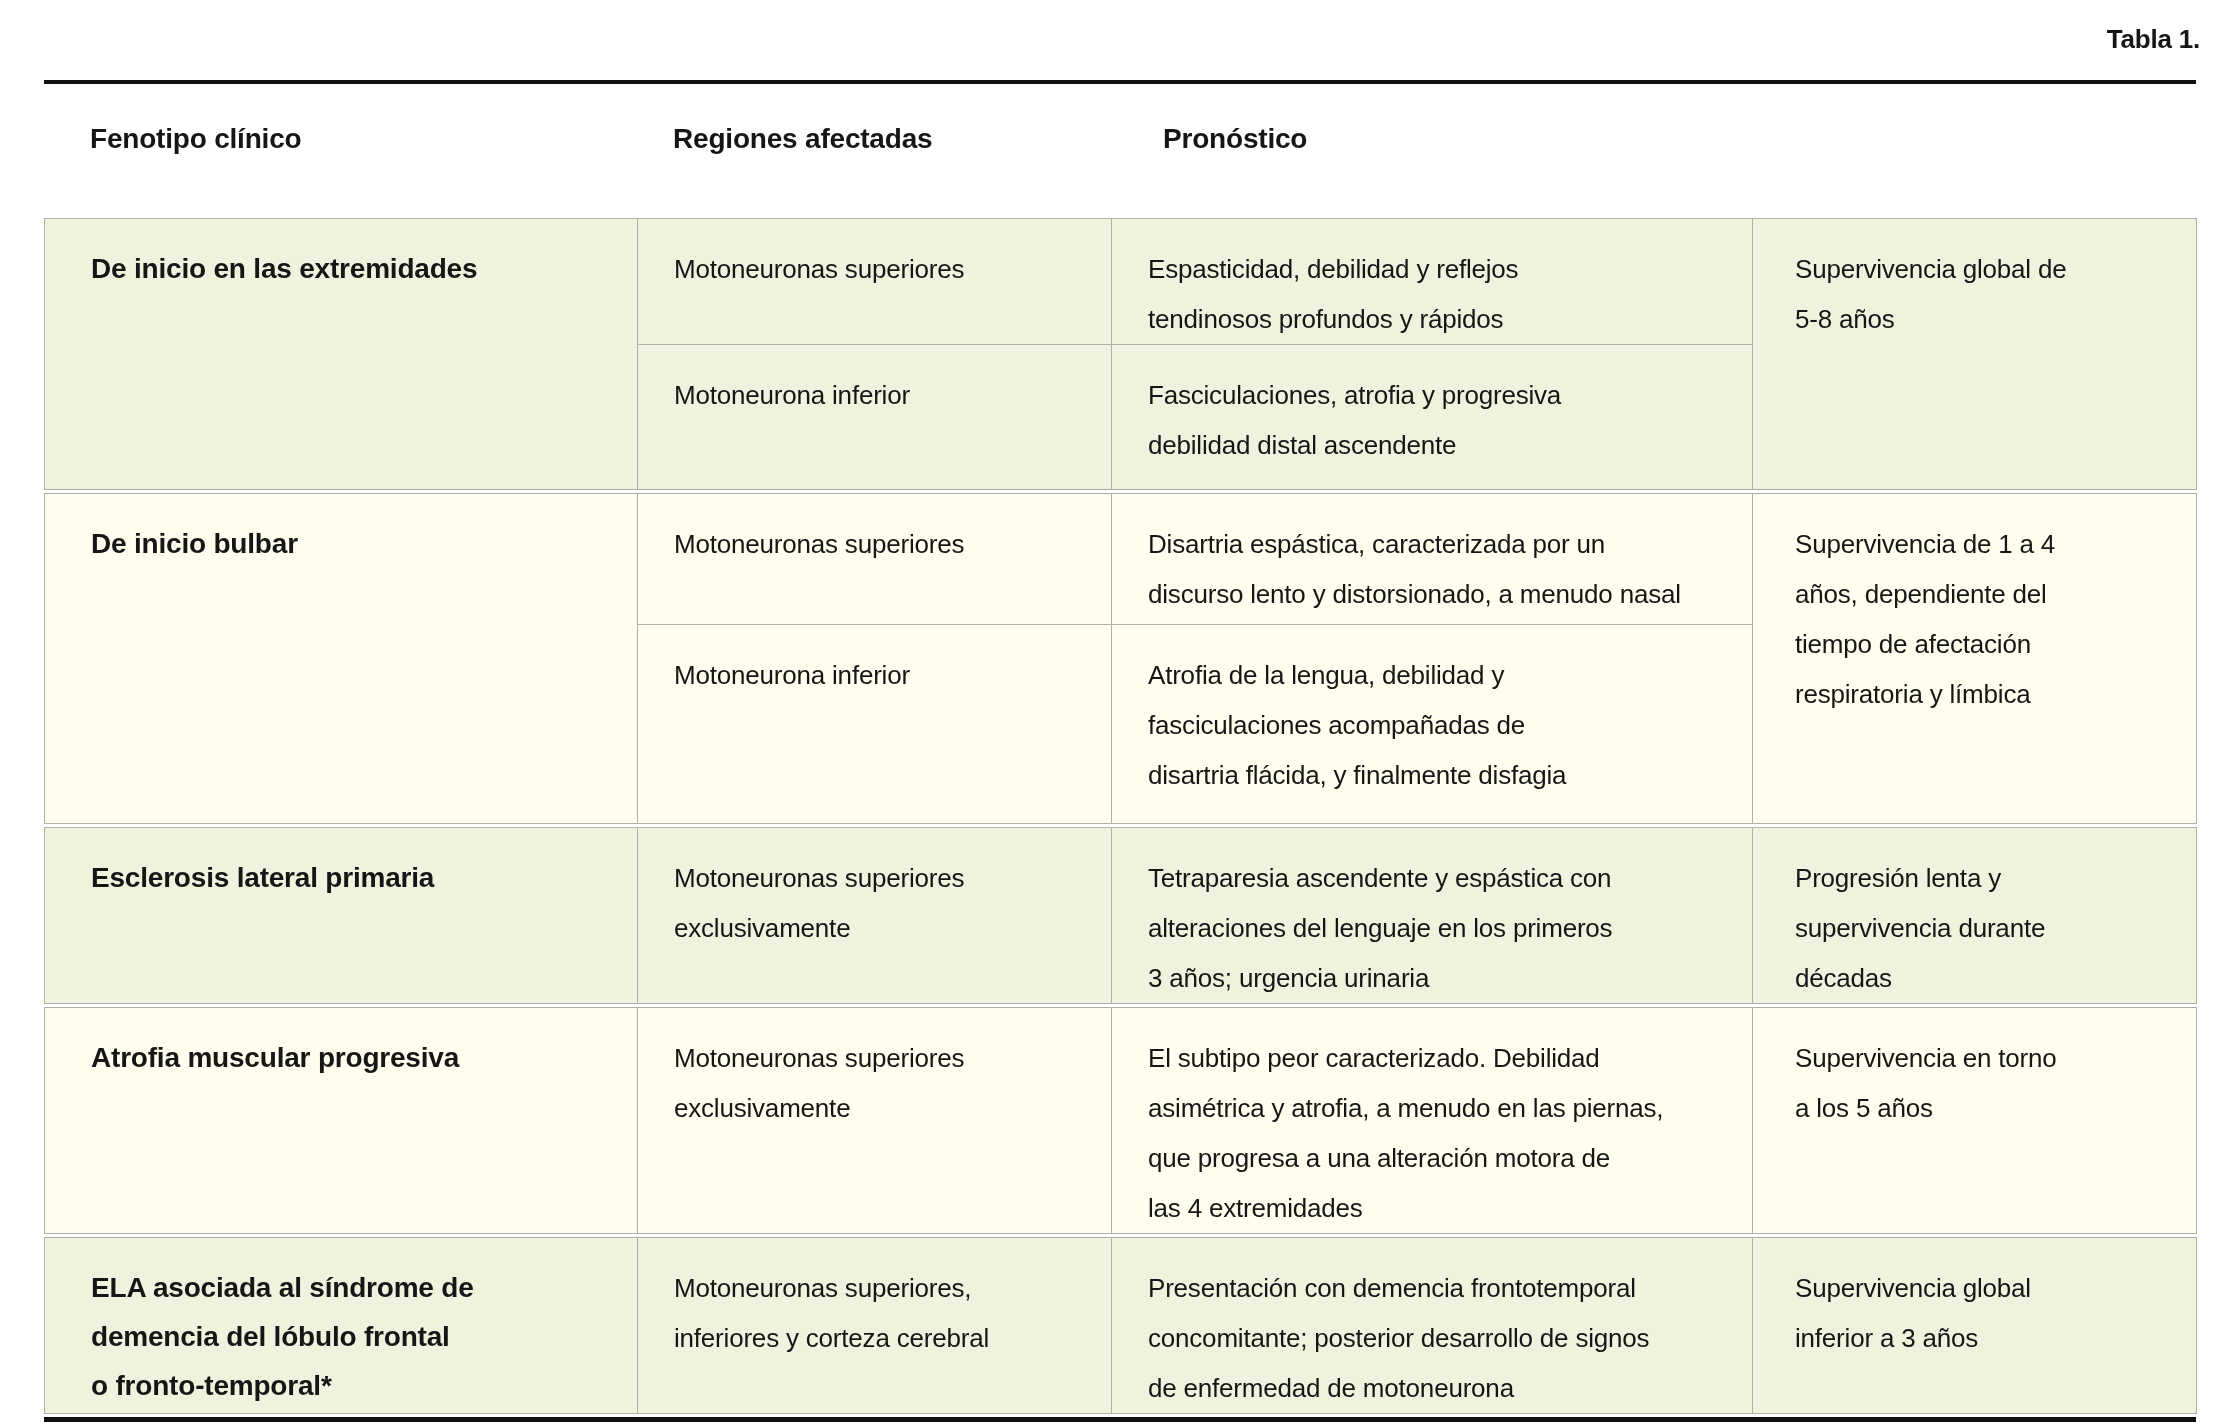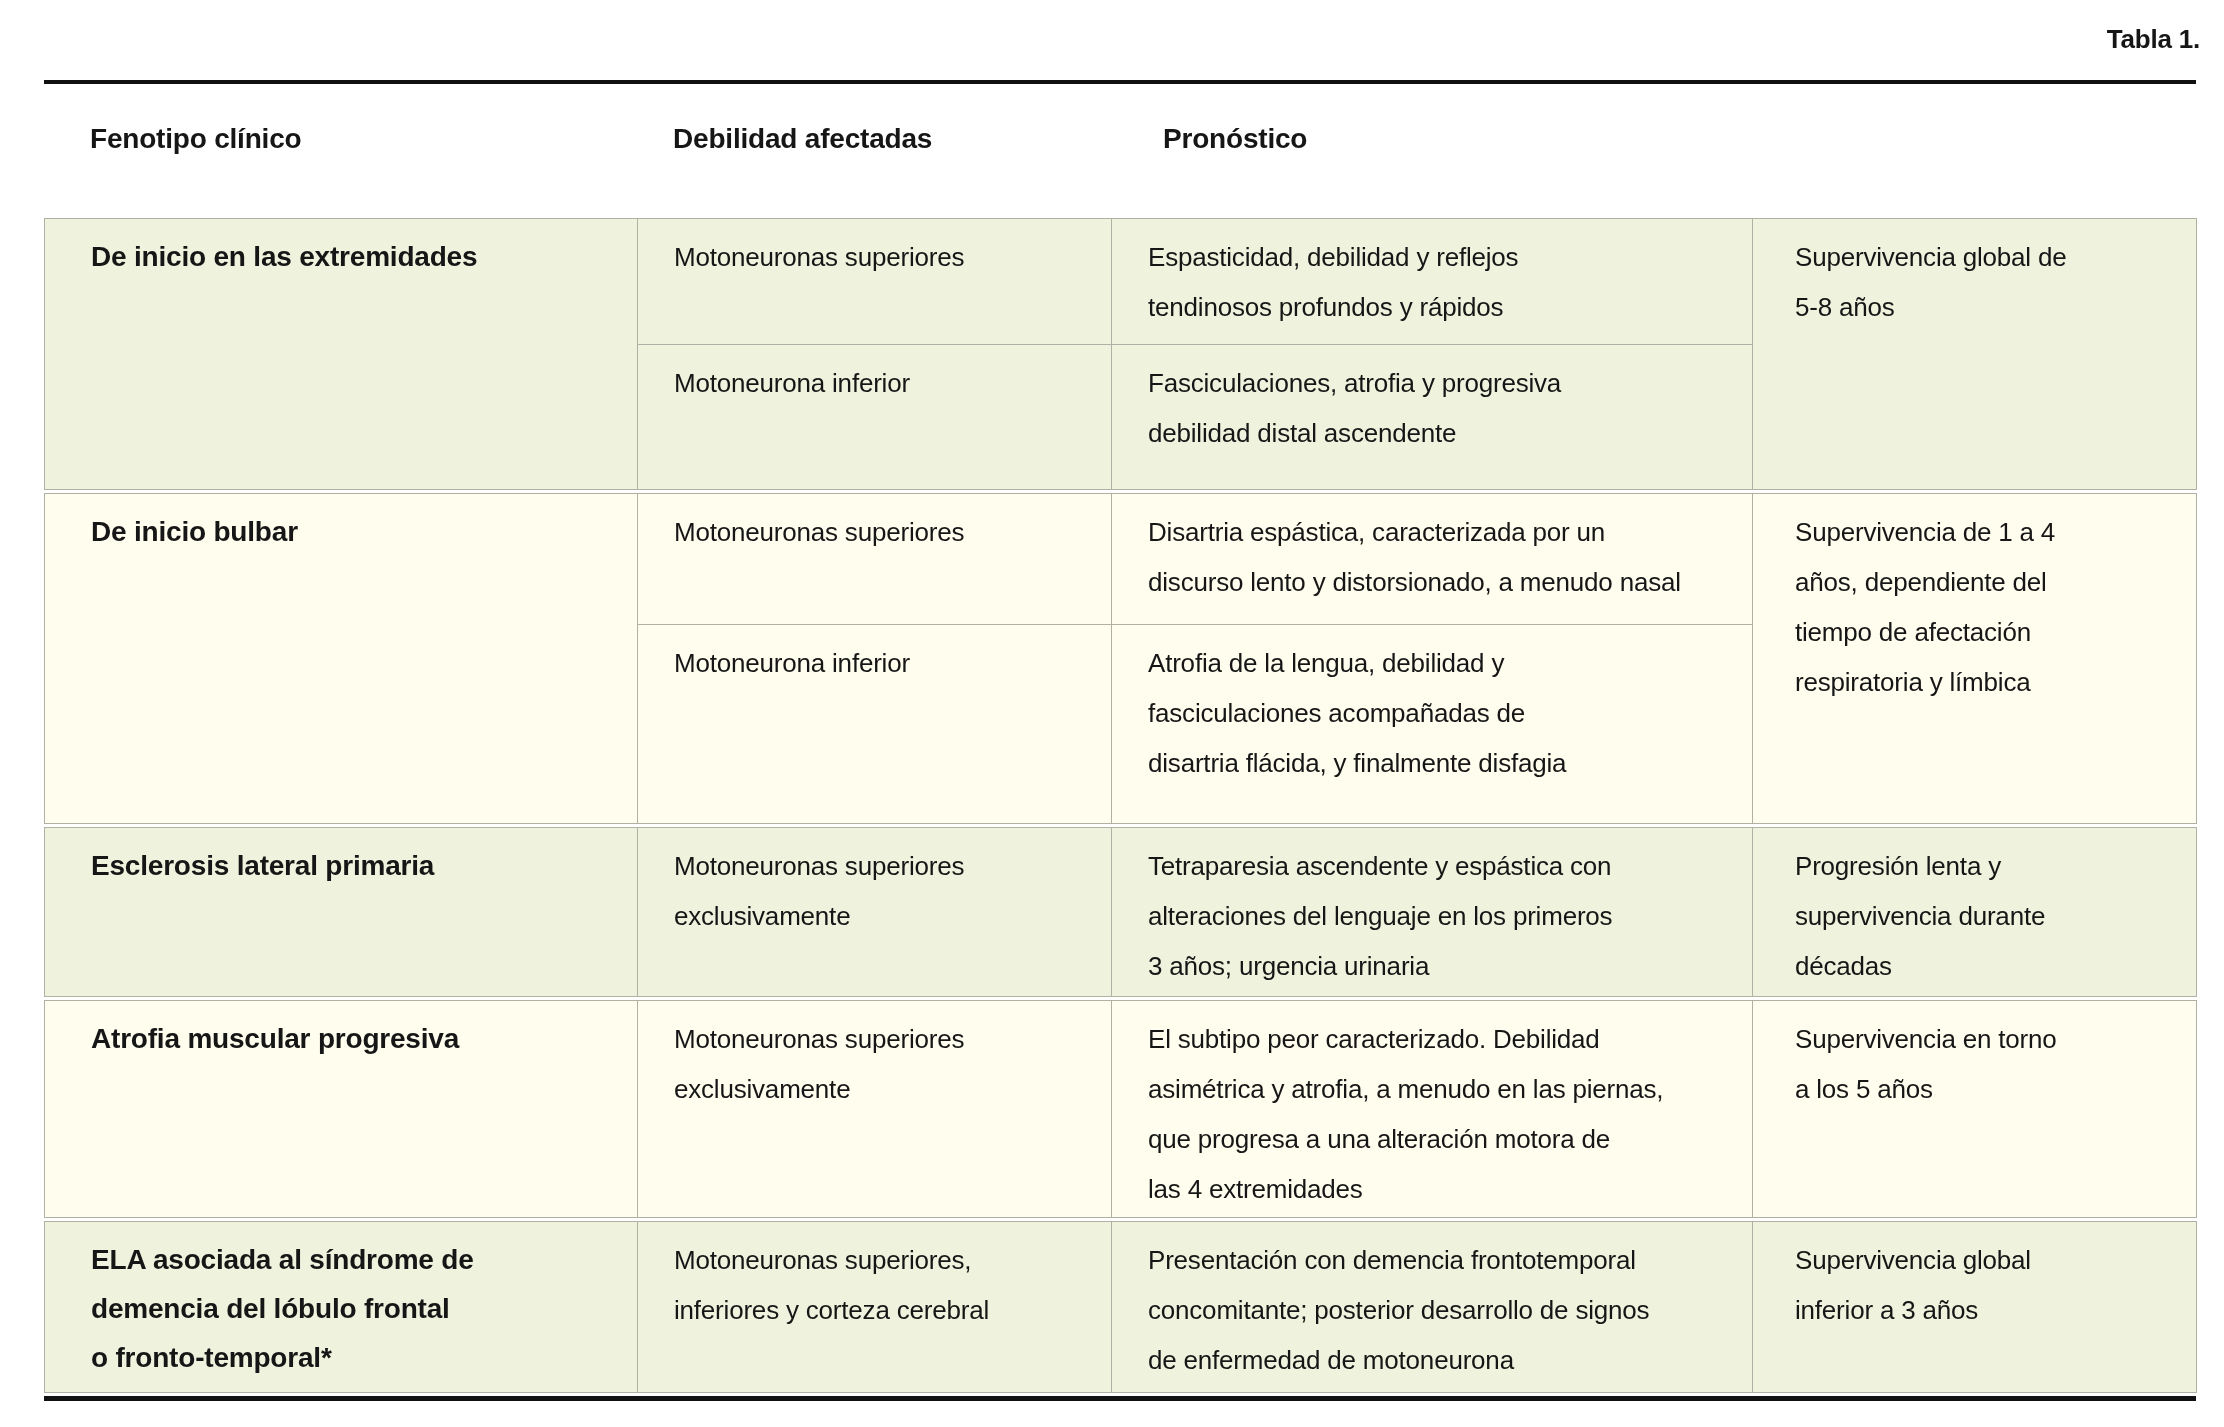--- a/index.html
+++ b/index.html
@@ -45,21 +45,21 @@
   table.band{
     border-collapse:collapse;table-layout:fixed;width:2152px;
     margin:0 0 3px 0;
   }
   col.c1{width:593px;} col.c2{width:474px;} col.c3{width:641px;} col.c4{width:444px;}
   .band td{
     border:1px solid var(--border);
     vertical-align:top;
     white-space:pre-line;
     font-size:26px;line-height:50px;
-    padding:13px 20px 0 36px;
+    padding:25px 20px 0 36px;
     letter-spacing:-0.2px;
     color:var(--text);
   }
   .band.green td{background:var(--row-green);}
   .band.cream td{background:var(--row-cream);}
   td.phen{
     font-weight:700;font-size:28px;line-height:49px;
     padding-left:46px;
   }
   td.pro{padding-left:42px;}
@@ -74,21 +74,21 @@
 <body>
 
 <div class="page">
 
   <div class="caption">Tabla 1.</div>
 
   <div class="top-rule"></div>
 
   <div class="header-row">
     <div class="header-cell hc1">Fenotipo clínico</div>
-    <div class="header-cell hc2">Debilidad afectadas</div>
+    <div class="header-cell hc2">Regiones afectadas</div>
     <div class="header-cell hc4">Pronóstico</div>
   </div>
 
   <div class="content">
 
     <table class="band green b1">
       <colgroup>
           <col class="c1">
           <col class="c2">
           <col class="c3">

